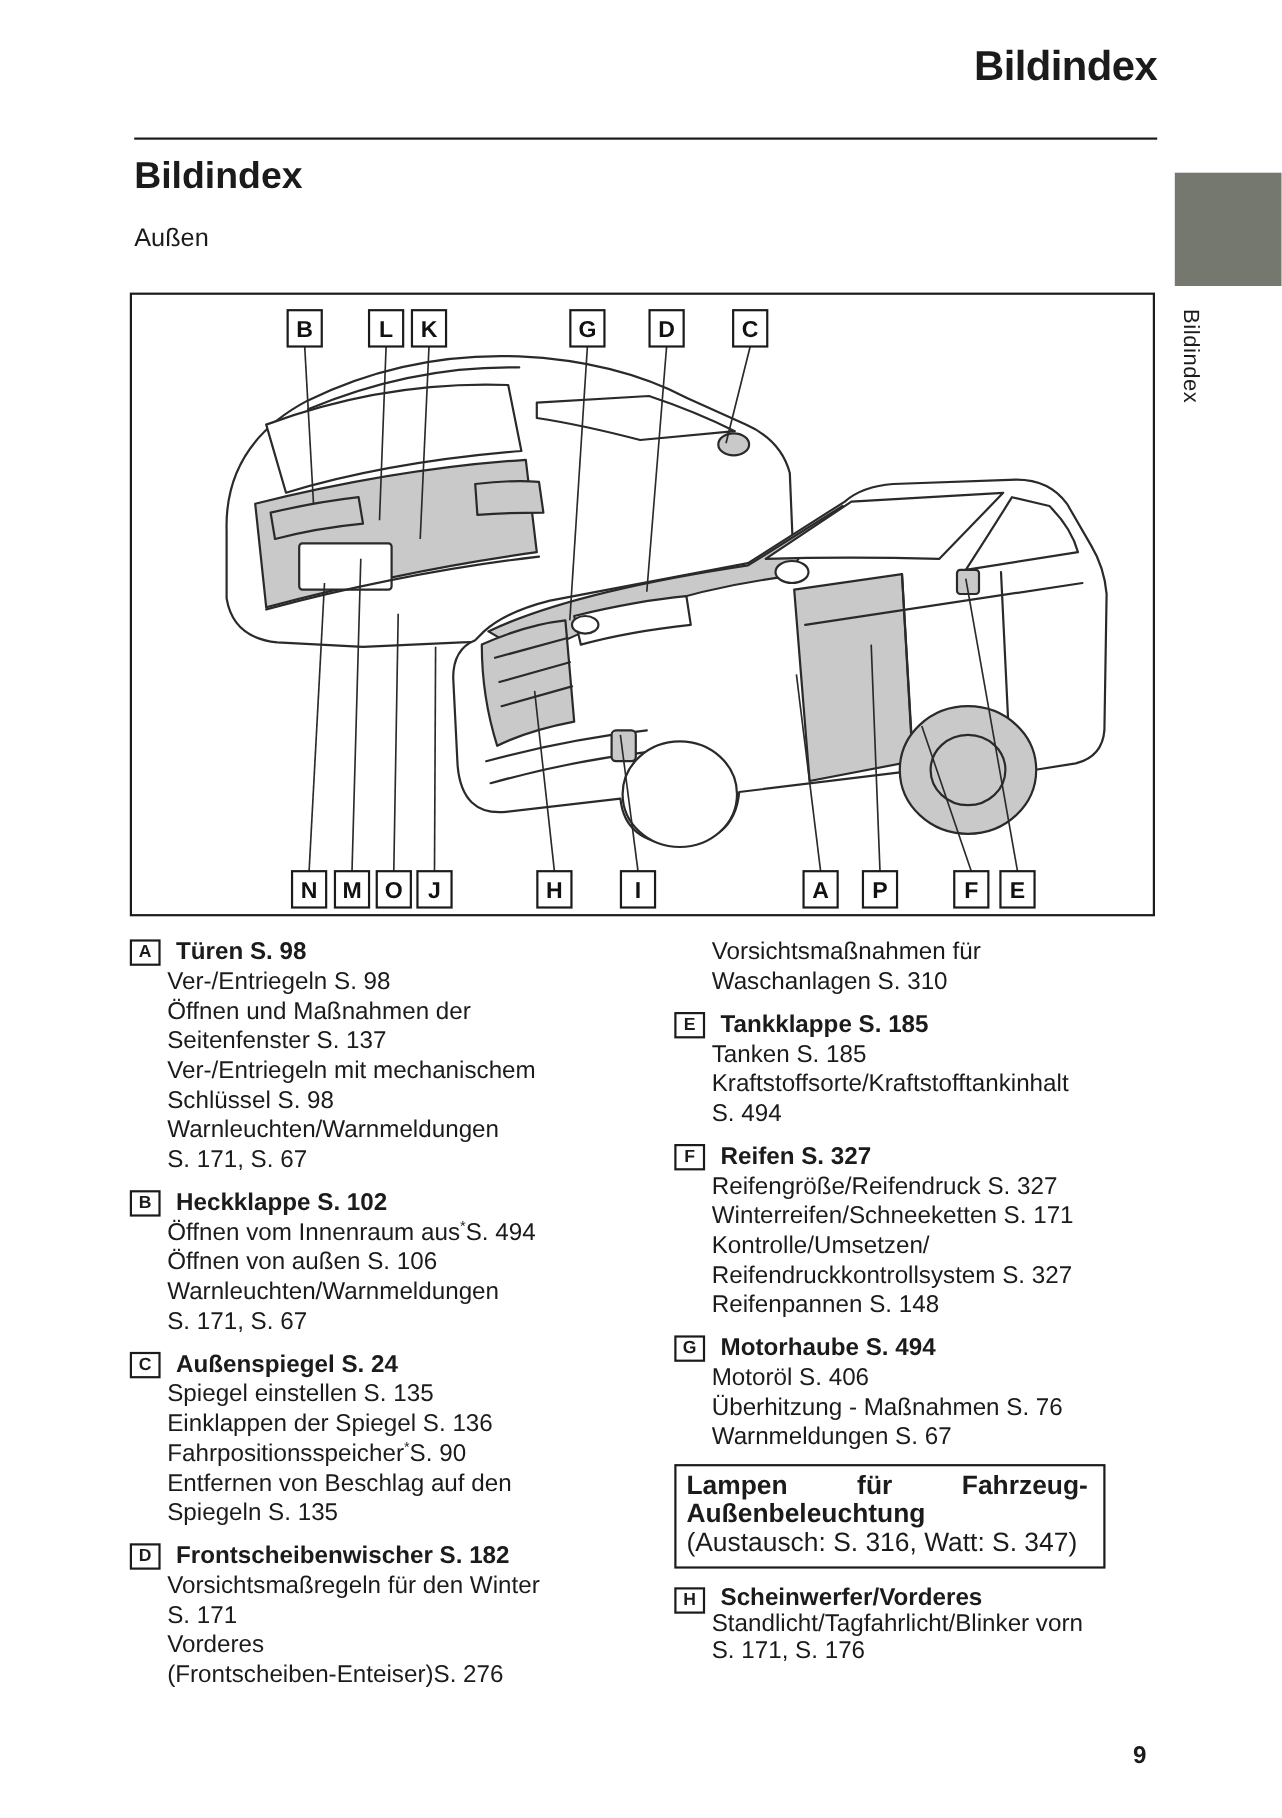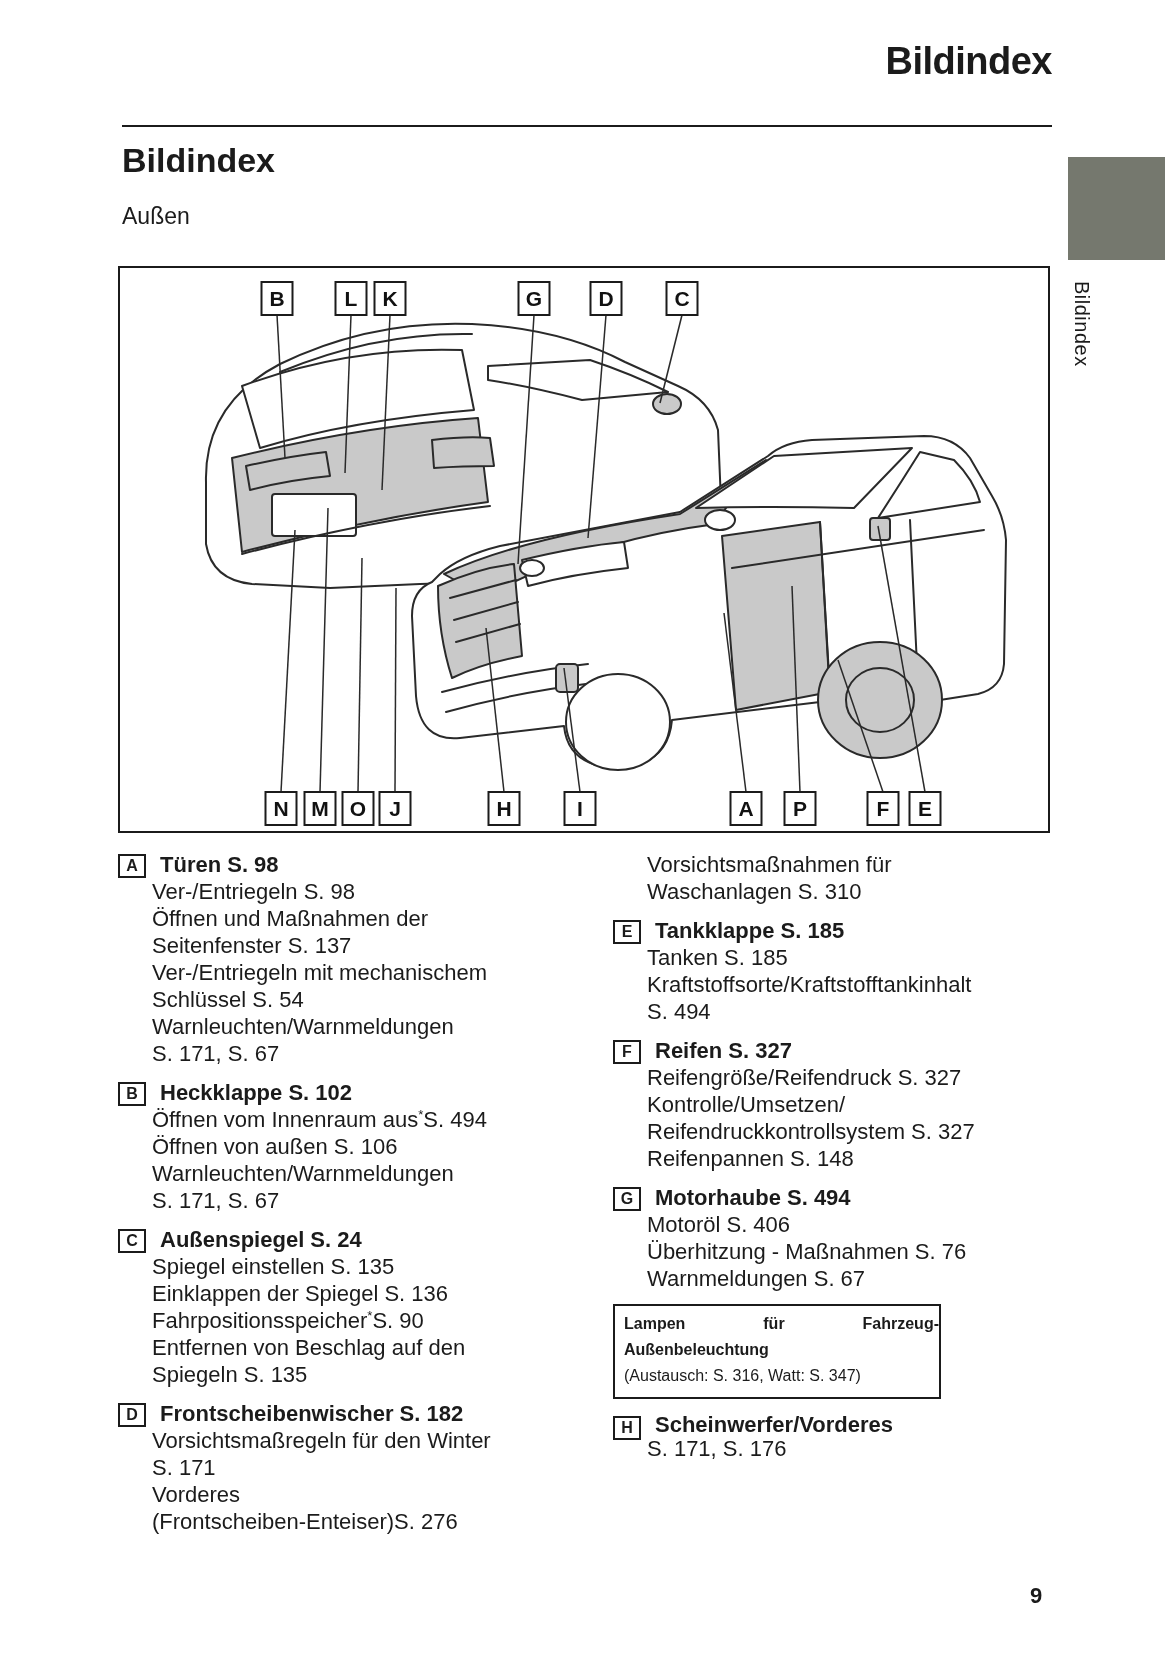--- a/index.html
+++ b/index.html
@@ -30,22 +30,22 @@
   .item{position:relative;padding-left:34px;margin-bottom:12px;font-size:22px;line-height:27px;}
   .item .line{white-space:nowrap;}
   .item.has-letter .line:first-child{padding-left:8px;font-weight:bold;}
   .item.tight .line{line-height:24px;}
   .lbox{
     position:absolute;left:0;top:3px;width:28px;height:24px;border:2px solid #1b1b1b;
     box-sizing:border-box;font-weight:bold;font-size:16px;line-height:20px;text-align:center;
   }
   sup{font-size:60%;vertical-align:super;line-height:0;}
   .lampbox{
-    border:2px solid #1b1b1b;box-sizing:border-box;width:328px;
-    padding:5px 0 8px 9px;margin:4px 0 14px 0;font-size:16px;line-height:26px;
+    border:2px solid #1b1b1b;box-sizing:border-box;width:392px;
+    padding:5px 14px 8px 9px;margin:4px 0 14px 0;font-size:24px;line-height:26px;
   }
   .lamp-title{display:flex;justify-content:space-between;font-weight:bold;}
   .lamp-title2{font-weight:bold;}
   .pageno{position:absolute;top:1583px;left:1030px;font-size:22px;font-weight:bold;}
 </style>
 </head>
 <body>
 
 <div class="page-title">Bildindex</div>
 <div class="rule"></div>
@@ -154,21 +154,21 @@
 
 <div class="col col1" id="col1">
     <div class="item has-letter">
       <span class="lbox">A</span>
       <div class="lines">
         <div class="line">Türen S. 98</div>
         <div class="line">Ver-/Entriegeln S. 98</div>
         <div class="line">Öffnen und Maßnahmen der</div>
         <div class="line">Seitenfenster S. 137</div>
         <div class="line">Ver-/Entriegeln mit mechanischem</div>
-        <div class="line">Schlüssel S. 54</div>
+        <div class="line">Schlüssel S. 98</div>
         <div class="line">Warnleuchten/Warnmeldungen</div>
         <div class="line">S. 171, S. 67</div>
       </div>
     </div>
     <div class="item has-letter">
       <span class="lbox">B</span>
       <div class="lines">
         <div class="line">Heckklappe S. 102</div>
         <div class="line">Öffnen vom Innenraum aus<sup>*</sup>S. 494</div>
         <div class="line">Öffnen von außen S. 106</div>
@@ -212,20 +212,21 @@
         <div class="line">Tanken S. 185</div>
         <div class="line">Kraftstoffsorte/Kraftstofftankinhalt</div>
         <div class="line">S. 494</div>
       </div>
     </div>
     <div class="item has-letter">
       <span class="lbox">F</span>
       <div class="lines">
         <div class="line">Reifen S. 327</div>
         <div class="line">Reifengröße/Reifendruck S. 327</div>
+        <div class="line">Winterreifen/Schneeketten S. 171</div>
         <div class="line">Kontrolle/Umsetzen/</div>
         <div class="line">Reifendruckkontrollsystem S. 327</div>
         <div class="line">Reifenpannen S. 148</div>
       </div>
     </div>
     <div class="item has-letter">
       <span class="lbox">G</span>
       <div class="lines">
         <div class="line">Motorhaube S. 494</div>
         <div class="line">Motoröl S. 406</div>
@@ -239,18 +240,19 @@
         <span>für</span>
         <span>Fahrzeug-</span>
       </div>
       <div class="lamp-title2">Außenbeleuchtung</div>
       <div>(Austausch: S. 316, Watt: S. 347)</div>
     </div>
     <div class="item has-letter tight">
       <span class="lbox">H</span>
       <div class="lines">
         <div class="line">Scheinwerfer/Vorderes</div>
+        <div class="line">Standlicht/Tagfahrlicht/Blinker vorn</div>
         <div class="line">S. 171, S. 176</div>
       </div>
     </div>
   </div>
 
 <div class="pageno">9</div>
 
 </body></html>

